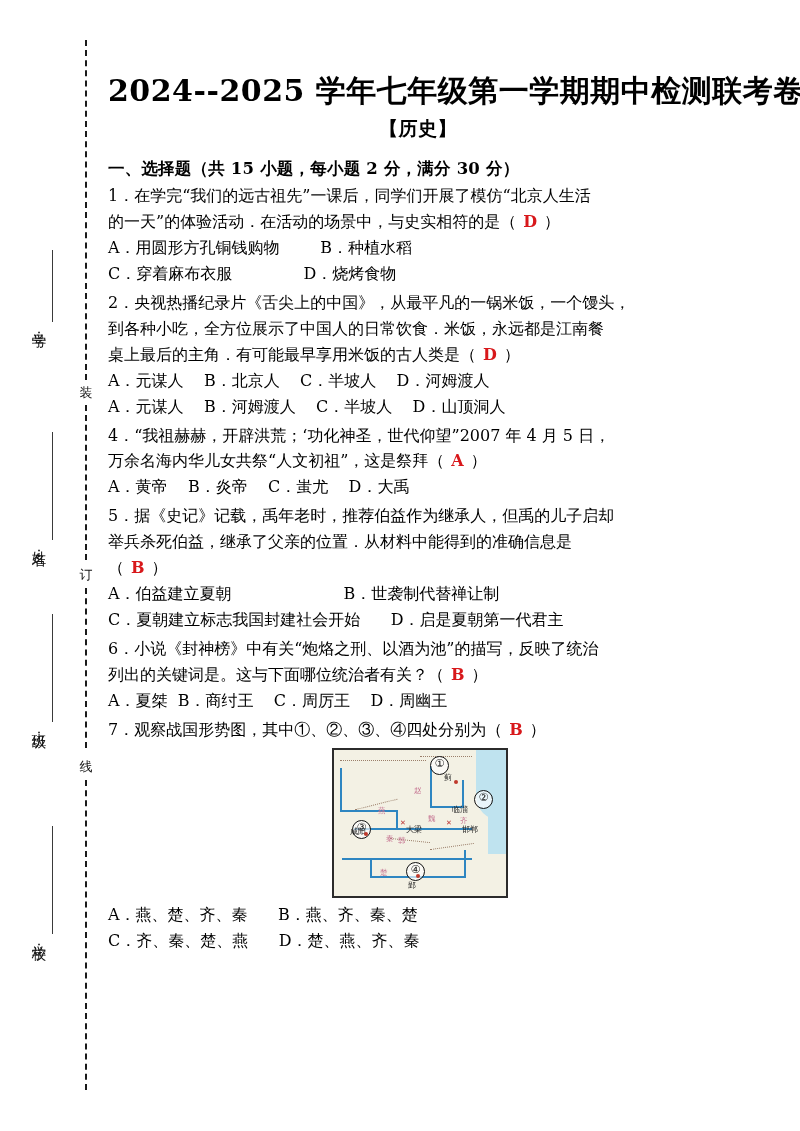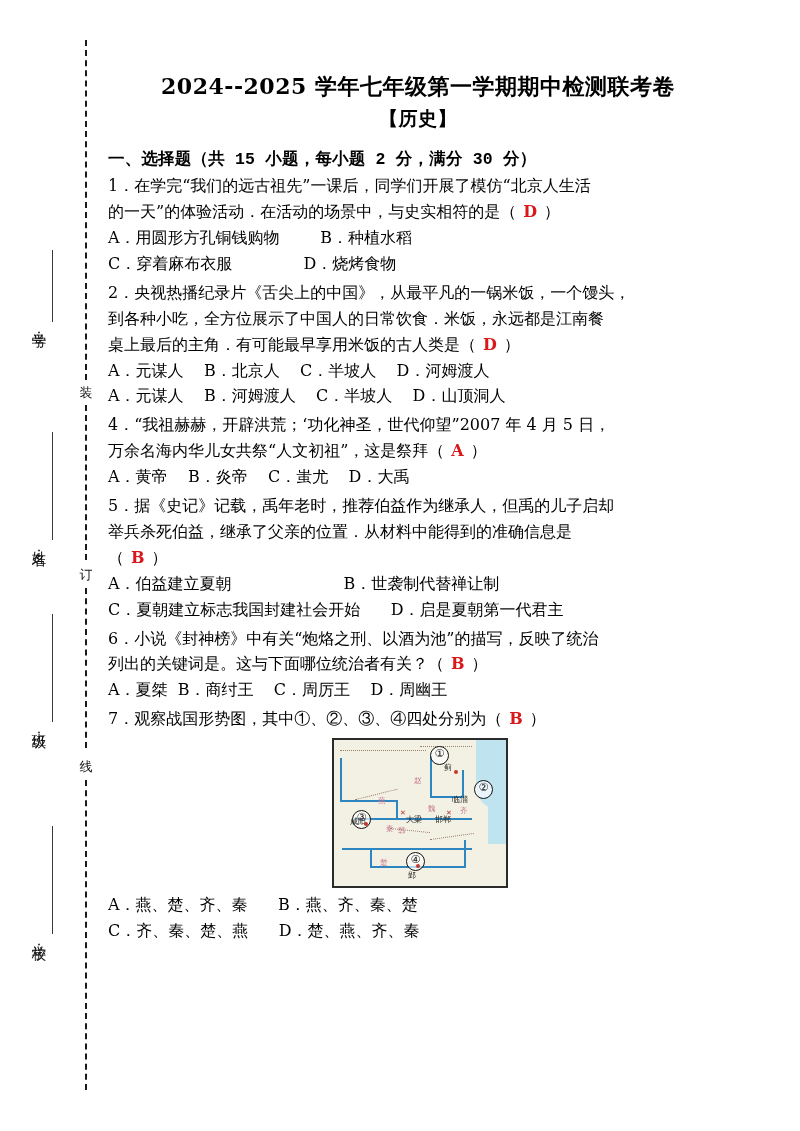--- a/index.html
+++ b/index.html
@@ -80,41 +80,40 @@
   
   #paper-body {
     position: absolute;
     left: 108px;
     top: 0;
     width: 620px;
   }
 
   #exam-title {
     text-align: center;
-    font-size: 22px;
+    font-size: 30px;
     font-weight: bold;
     letter-spacing: 0.5px;
     margin-top: 72px;
     line-height: 1.28;
     white-space: nowrap;
   }
   #exam-subject {
     text-align: center;
     font-size: 19px;
     font-weight: bold;
     margin-top: 6px;
     letter-spacing: 0.5px;
   }
 
   #section-heading {
     font-size: 16.5px;
     font-weight: bold;
     margin-top: 16px;
     letter-spacing: 0.2px;
-    font-family: Liberation Mono, monospace;
   }
 
   .question {
     font-size: 16px;
     line-height: 1.62;
     margin-top: 3px;
     text-align: justify;
   }
   .q-stem { display: block; }
   .answer-mark {
@@ -295,21 +294,21 @@
       <div class="map-num" style="left:96px; top:6px;">①</div>
       <div class="map-num" style="left:140px; top:40px;">②</div>
       <div class="map-num" style="left:18px; top:70px;">③</div>
       <div class="map-num" style="left:72px; top:112px;">④</div>
 
       <div class="map-city" style="left:110px; top:22px;">蓟</div>
       <div class="map-city" style="left:118px; top:54px;">临淄</div>
       <div class="map-city" style="left:16px; top:76px;">咸阳</div>
       <div class="map-city" style="left:74px; top:130px;">郢</div>
       <div class="map-city" style="left:72px; top:74px;text-align:center;">大梁</div>
-      <div class="map-city" style="left:101px; top:74px;">邯郸</div>
+      <div class="map-city" style="left:128px; top:74px;">邯郸</div>
 
       <div class="map-state" style="left:44px; top:56px;">燕</div>
       <div class="map-state" style="left:80px; top:36px;">赵</div>
       <div class="map-state" style="left:126px;top:66px;">齐</div>
       <div class="map-state" style="left:52px; top:84px;">秦</div>
       <div class="map-state" style="left:64px; top:86px;">韩</div>
       <div class="map-state" style="left:94px; top:64px;">魏</div>
       <div class="map-state" style="left:46px; top:118px;">楚</div>
 
       <div class="map-x" style="left:66px; top:70px;">✕</div>

